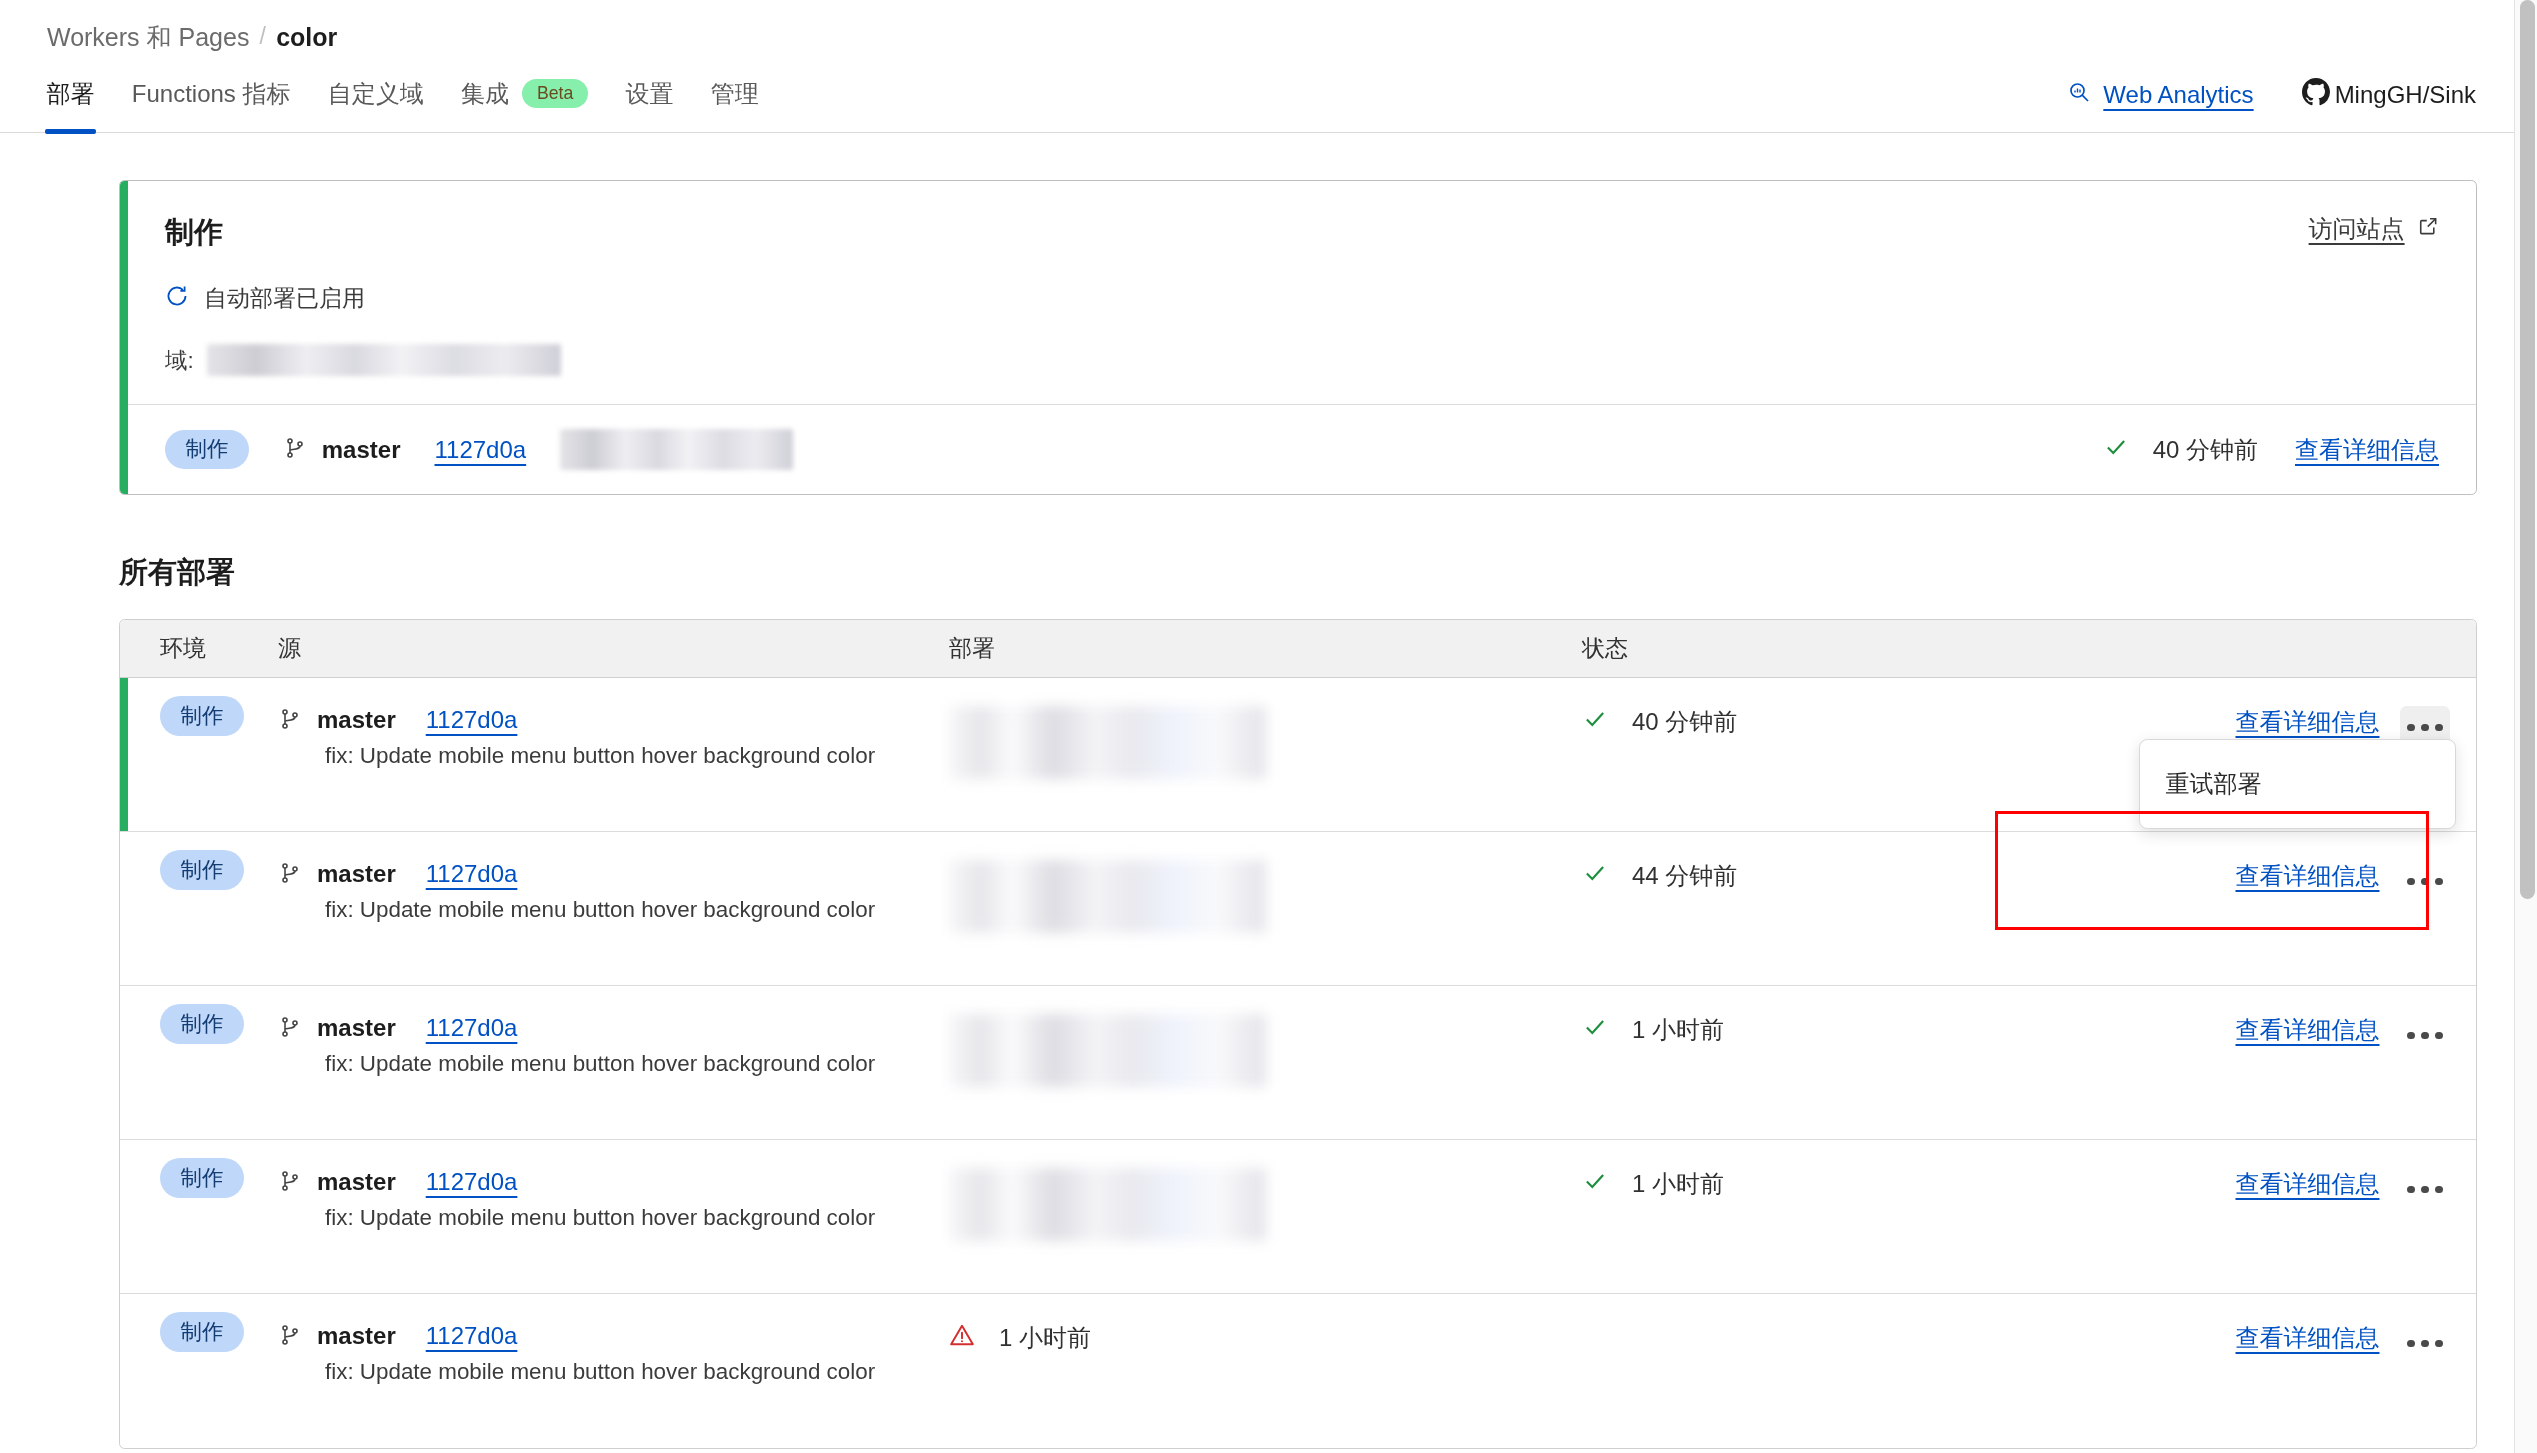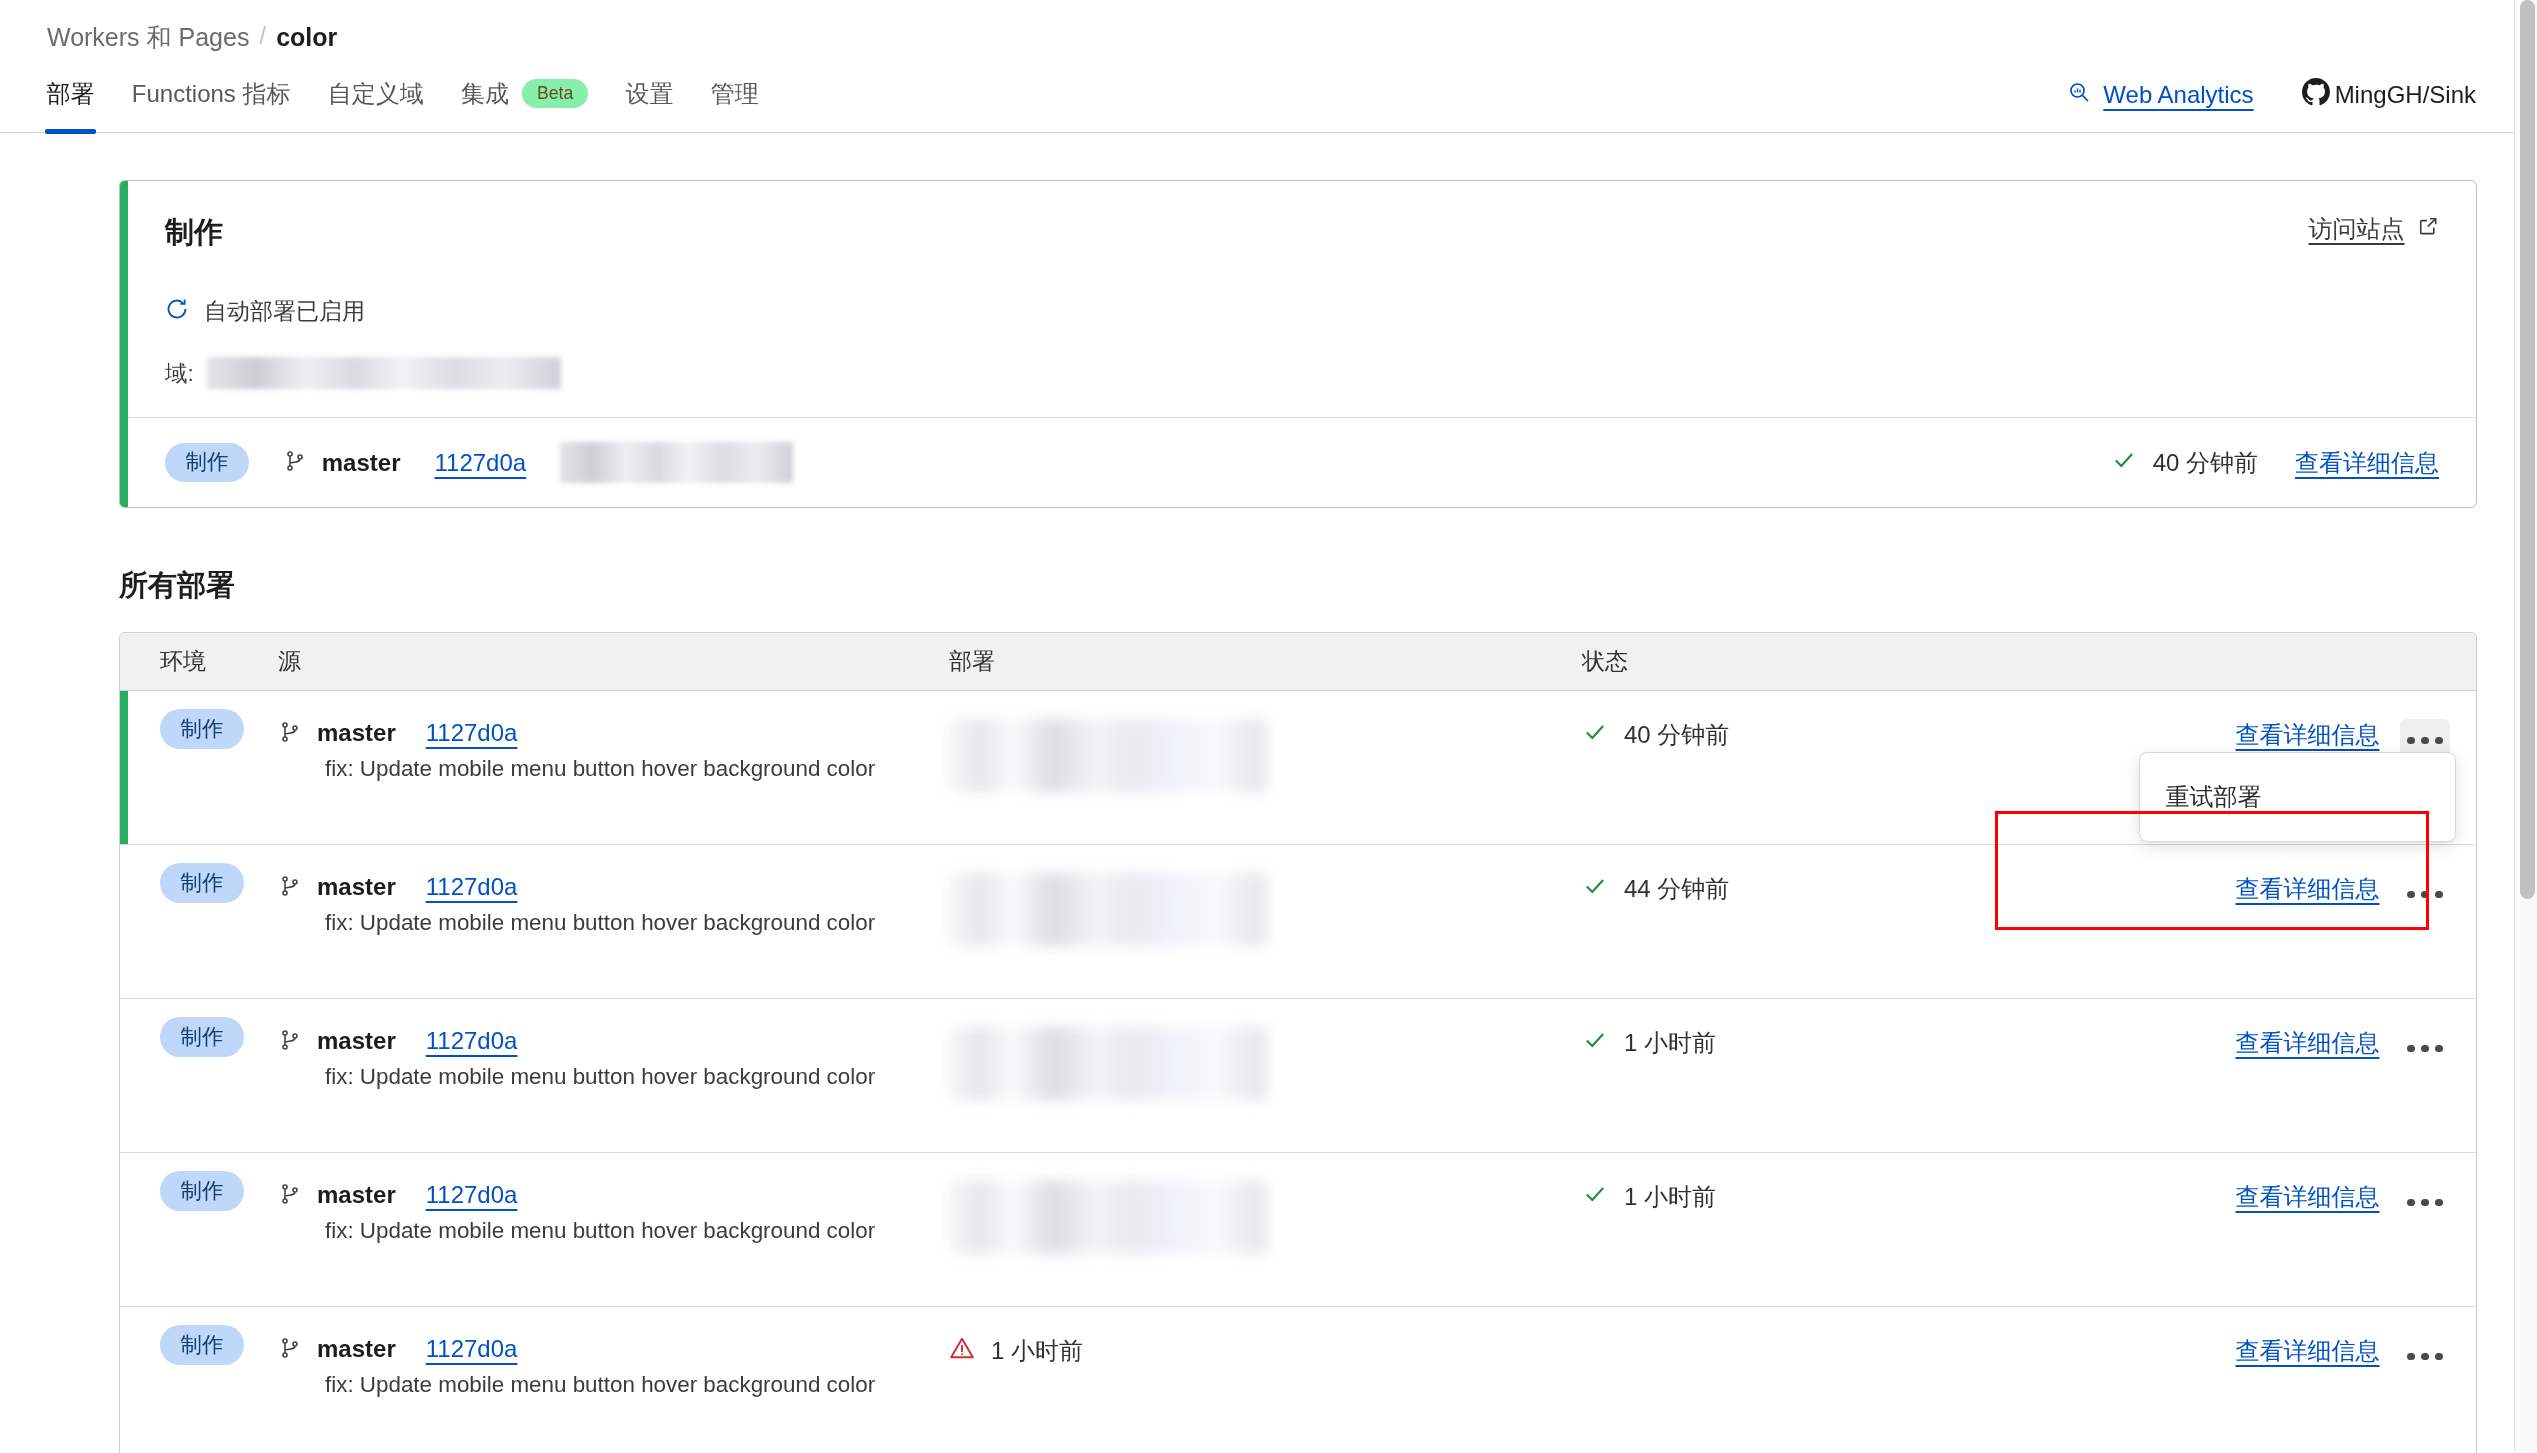--- a/index.html
+++ b/index.html
@@ -85,21 +85,21 @@
   .prod-title-row { display: flex; align-items: flex-start; justify-content: space-between; }
   .prod-title { font-size: 29px; font-weight: 700; color: #1d1d1d; }
   .visit-site {
     display: flex; align-items: center; gap: 12px;
     font-size: 24px; color: #3b3b3b; cursor: pointer;
   }
   .visit-site .txt { text-decoration: underline; text-underline-offset: 5.6px; }
 
   .auto-deploy {
     display: flex; align-items: center; gap: 15px;
-    margin-top: 43px; font-size: 23px; color: #3b3b3b;
+    margin-top: 30px; font-size: 23px; color: #3b3b3b;
   }
   .domain-row {
     display: flex; align-items: center; gap: 13px; margin-top: 30px;
     font-size: 22.4px; color: #3b3b3b;
   }
   .redact {
     display: inline-block; height: 32px;
     background: linear-gradient(90deg,#e4e4e8 0%,#cdcdd4 14%,#eeeef2 28%,#d9d9e0 42%,
                 #f2f2f5 55%,#dcdce3 70%,#ececf0 84%,#cfcfd8 100%);
     filter: blur(2.8px); border-radius: 1.9px;
@@ -116,21 +116,21 @@
   .env-badge {
     background: #bfd7f9; color: #123c72; font-size: 21.4px;
     padding: 8.4px 20.5px; border-radius: 20.5px; line-height: 1; white-space: nowrap;
   }
   .branch { display: flex; align-items: center; gap: 15px; }
   .branch-name { font-size: 24px; font-weight: 700; color: #1d1d1d; }
   .commit-link {
     font-size: 24px; color: #0051c3; text-decoration: underline;
     text-underline-offset: 5.6px; cursor: pointer;
   }
-  .status-cell { display: flex; align-items: center; gap: 16px; font-size: 24px; color: #313131; }
+  .status-cell { display: flex; align-items: center; gap: 24px; font-size: 24px; color: #313131; }
   .detail-link {
     font-size: 24px; color: #0051c3; text-decoration: underline;
     text-underline-offset: 5.6px; cursor: pointer; white-space: nowrap;
   }
 
   
   .section-title {
     font-size: 29px; font-weight: 700; color: #1d1d1d;
     margin: 58px 0 26px 0;
   }

